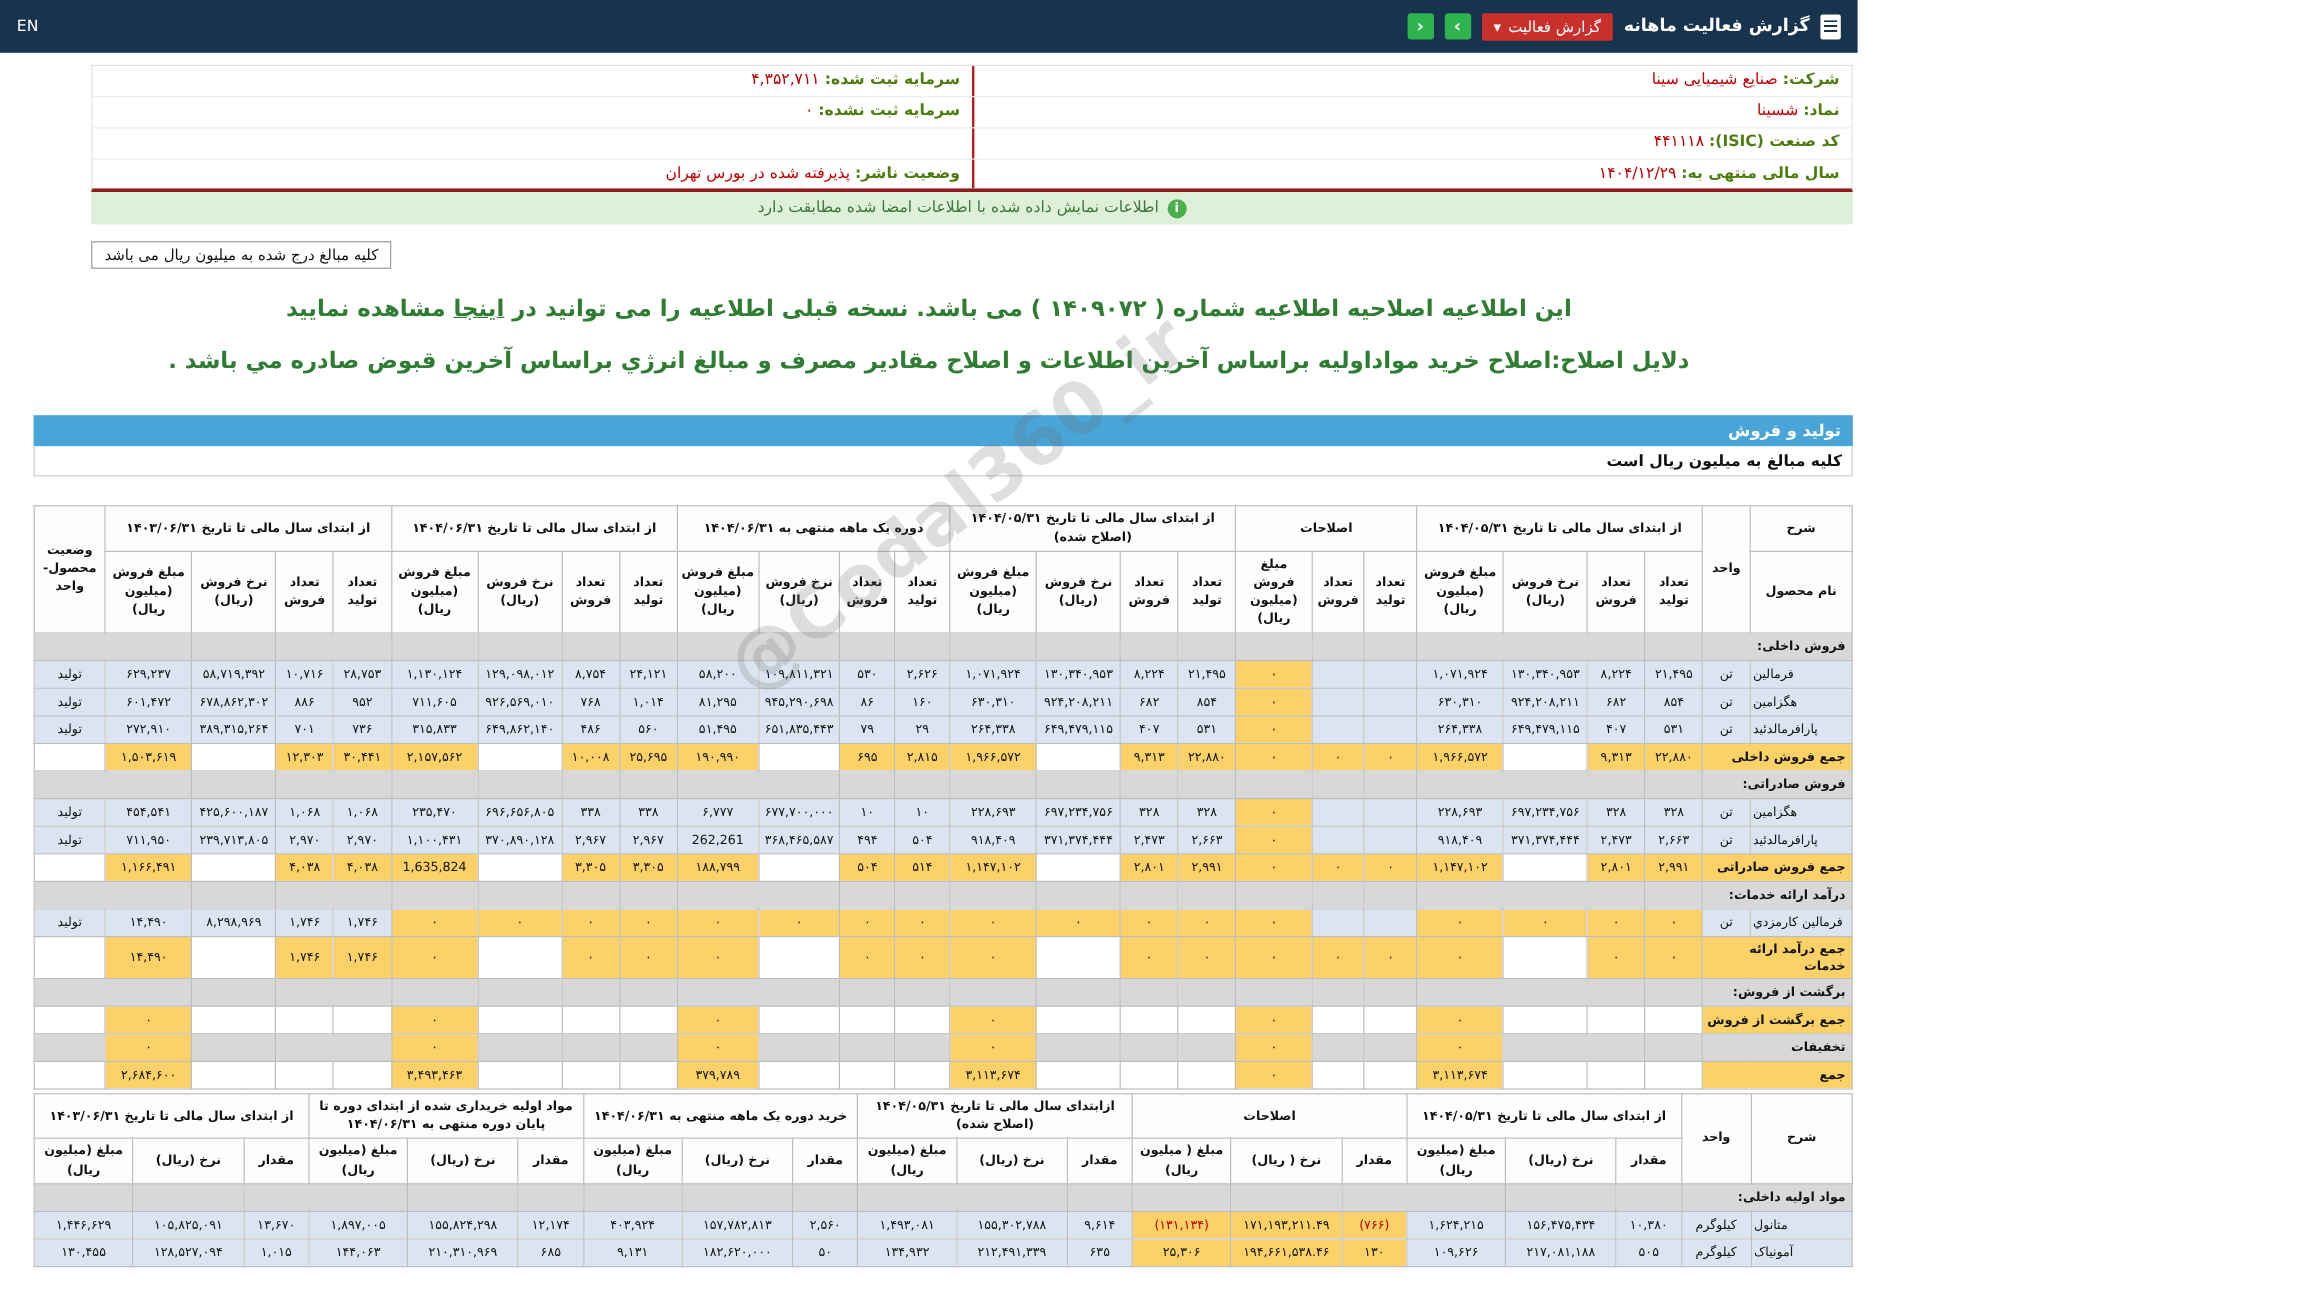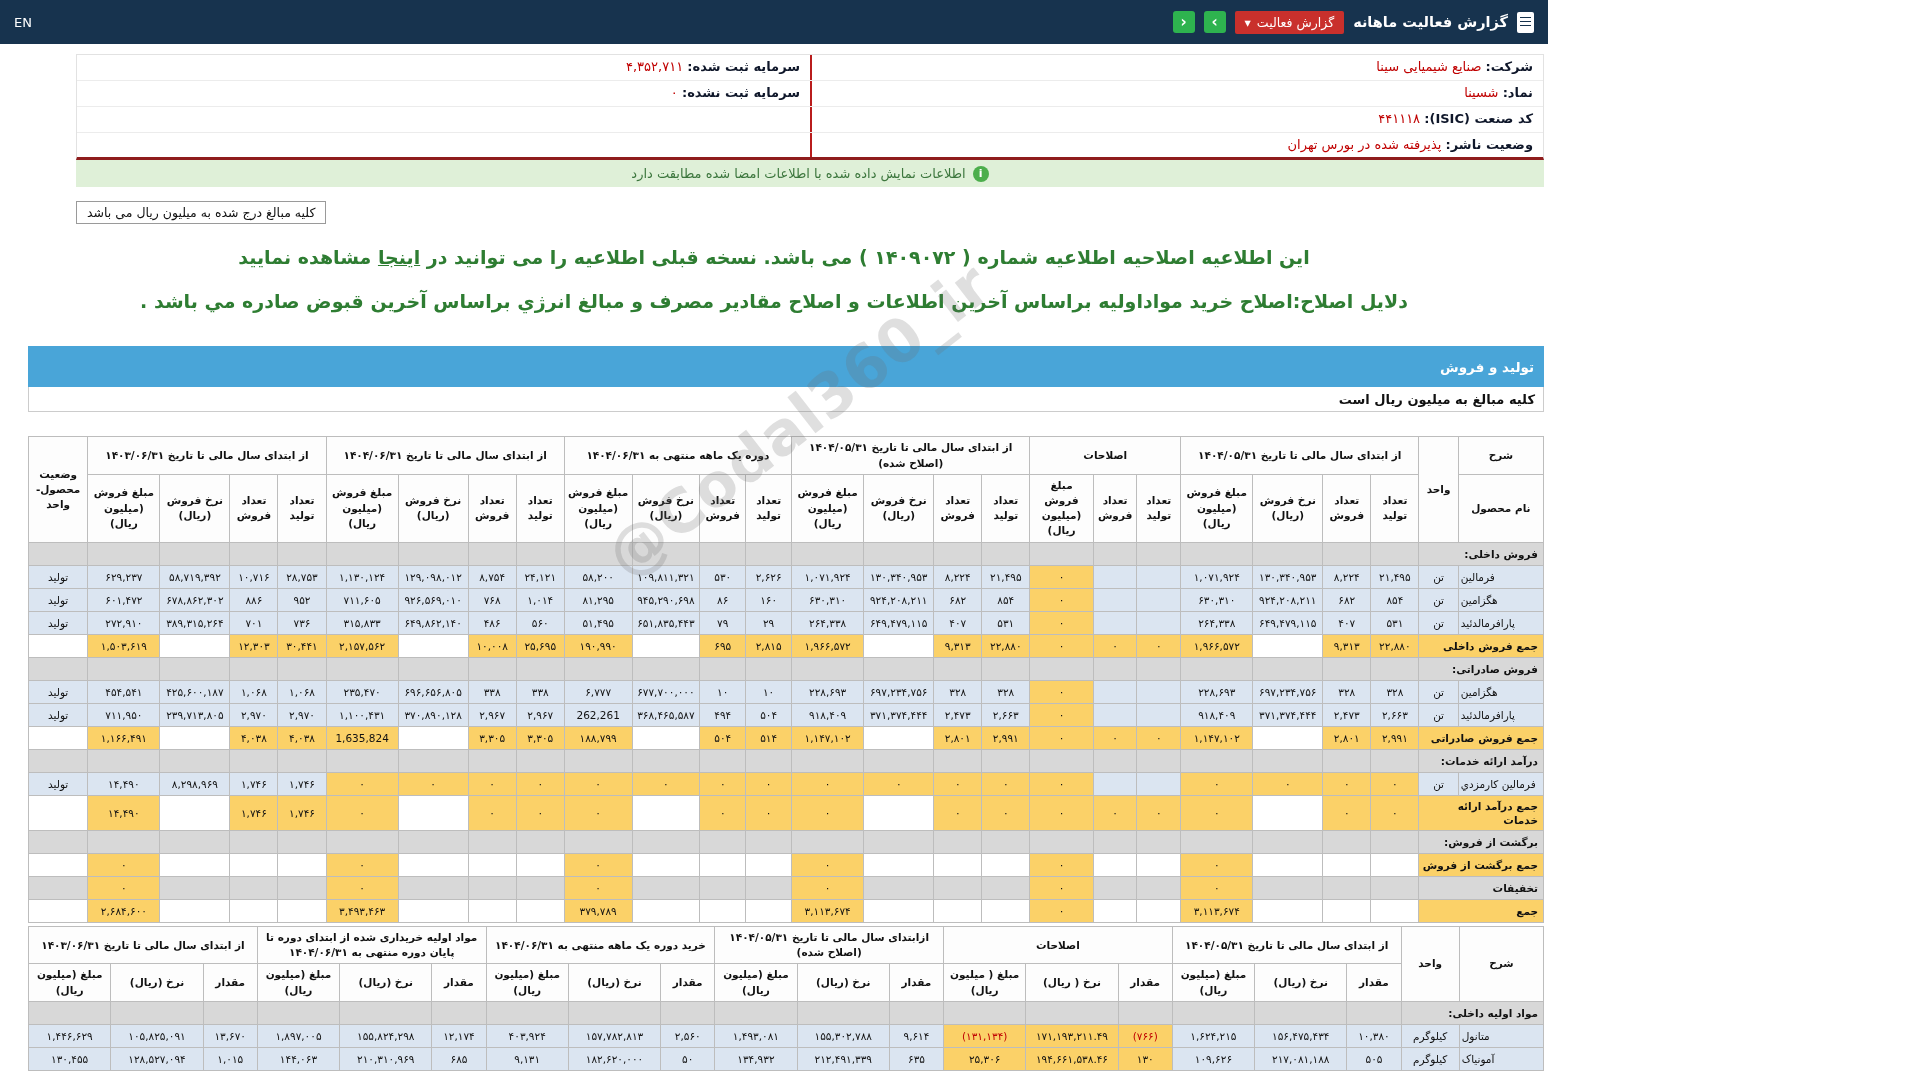--- a/index.html
+++ b/index.html
@@ -20,36 +20,36 @@
   .nav-btn{width:22px;height:22px;background:#2eb34f;color:#fff;border:none;border-radius:3px;
     font-size:15px;font-weight:bold;line-height:20px;cursor:pointer;font-family:inherit}
   .lang{color:#fff;font-size:13px;text-decoration:none}
 
   
   .info-wrap{margin:10px 4px 0 76px;border:1px solid #e2e2e2;border-bottom:3px solid #8f1d1d;background:#fff}
   .info-row{display:grid;grid-template-columns:1fr 1fr;border-bottom:1px solid #ececec}
   .info-row:last-child{border-bottom:none}
   .info-cell{padding:3px 10px;font-size:13px;line-height:1.45}
   .info-cell:first-child{border-left:2px solid #b91c1c}
-  .seg-l{color:#0f172a;font-weight:bold}
+  .seg-l{color:#4d7c0f;font-weight:bold}
   .seg-v{color:#c00000}
 
   .signed-bar{margin:0 4px 0 76px;background:#dff0d8;color:#3c763d;font-size:13px;height:27px;
     display:flex;align-items:center;justify-content:center;gap:7px}
   .info-i{width:16px;height:16px;border-radius:50%;background:#4cae4c;color:#fff;font-size:11px;
     font-weight:bold;display:inline-flex;align-items:center;justify-content:center}
 
   .amounts-box{width:fit-content;margin:14px auto 0 76px;border:1px solid #9a9a9a;
     padding:3px 10px;font-size:12.5px;color:#111}
 
   .amend{text-align:center;color:#2e7d32;font-size:19px;font-weight:bold;margin-top:22px}
   .amend a{color:#2e7d32;text-decoration:underline}
 
   .sec-bar{margin:0 4px 0 28px;background:#49a5d8;color:#fff;font-weight:bold;font-size:13.5px;
-    height:41px;display:flex;align-items:center;padding:0 10px}
+    height:26px;display:flex;align-items:center;padding:0 10px}
   .sec-bar.first{margin-top:34px}
   .sec-bar.materials{margin-top:14px}
   .sub-bar{margin:0 4px 0 28px;border:1px solid #ccc;border-top:none;background:#fff;
     font-weight:bold;font-size:13px;height:25px;display:flex;align-items:center;padding:0 8px;color:#111}
 
   .tbl-wrap{margin:24px 4px 0 28px}
   .tbl-wrap.materials{margin-top:3px}
   table.data-table{width:100%;border-collapse:collapse;table-layout:fixed;direction:rtl}
   .data-table th,.data-table td{border:1px solid #bdbdbd;font-size:10.5px;text-align:center;
     padding:3px 2px;color:#111;overflow:hidden;word-wrap:break-word}
@@ -92,20 +92,21 @@
         <div class="info-cell"><span class="seg-l">سرمایه ثبت شده:</span> <span class="seg-v">۴,۳۵۲,۷۱۱</span> </div>
       </div>
       <div class="info-row">
         <div class="info-cell"><span class="seg-l">نماد:</span> <span class="seg-v">شسینا</span> </div>
         <div class="info-cell"><span class="seg-l">سرمایه ثبت نشده:</span> <span class="seg-v">۰</span> </div>
       </div>
       <div class="info-row">
         <div class="info-cell"><span class="seg-l">کد صنعت (ISIC):</span> <span class="seg-v">۴۴۱۱۱۸</span> </div>
       </div>
       <div class="info-row">
+        <div class="info-cell"><span class="seg-l">سال مالی منتهی به:</span> <span class="seg-v">۱۴۰۴/۱۲/۲۹</span> </div>
         <div class="info-cell"><span class="seg-l">وضعیت ناشر:</span> <span class="seg-v">پذیرفته شده در بورس تهران</span> </div>
       </div>
     </section>
 
   <div class="signed-bar">
     <span class="info-i">i</span>
     <span>اطلاعات نمایش داده شده با اطلاعات امضا شده مطابقت دارد</span>
   </div>
 
   <div class="amounts-box">کلیه مبالغ درج شده به میلیون ریال می باشد</div>

